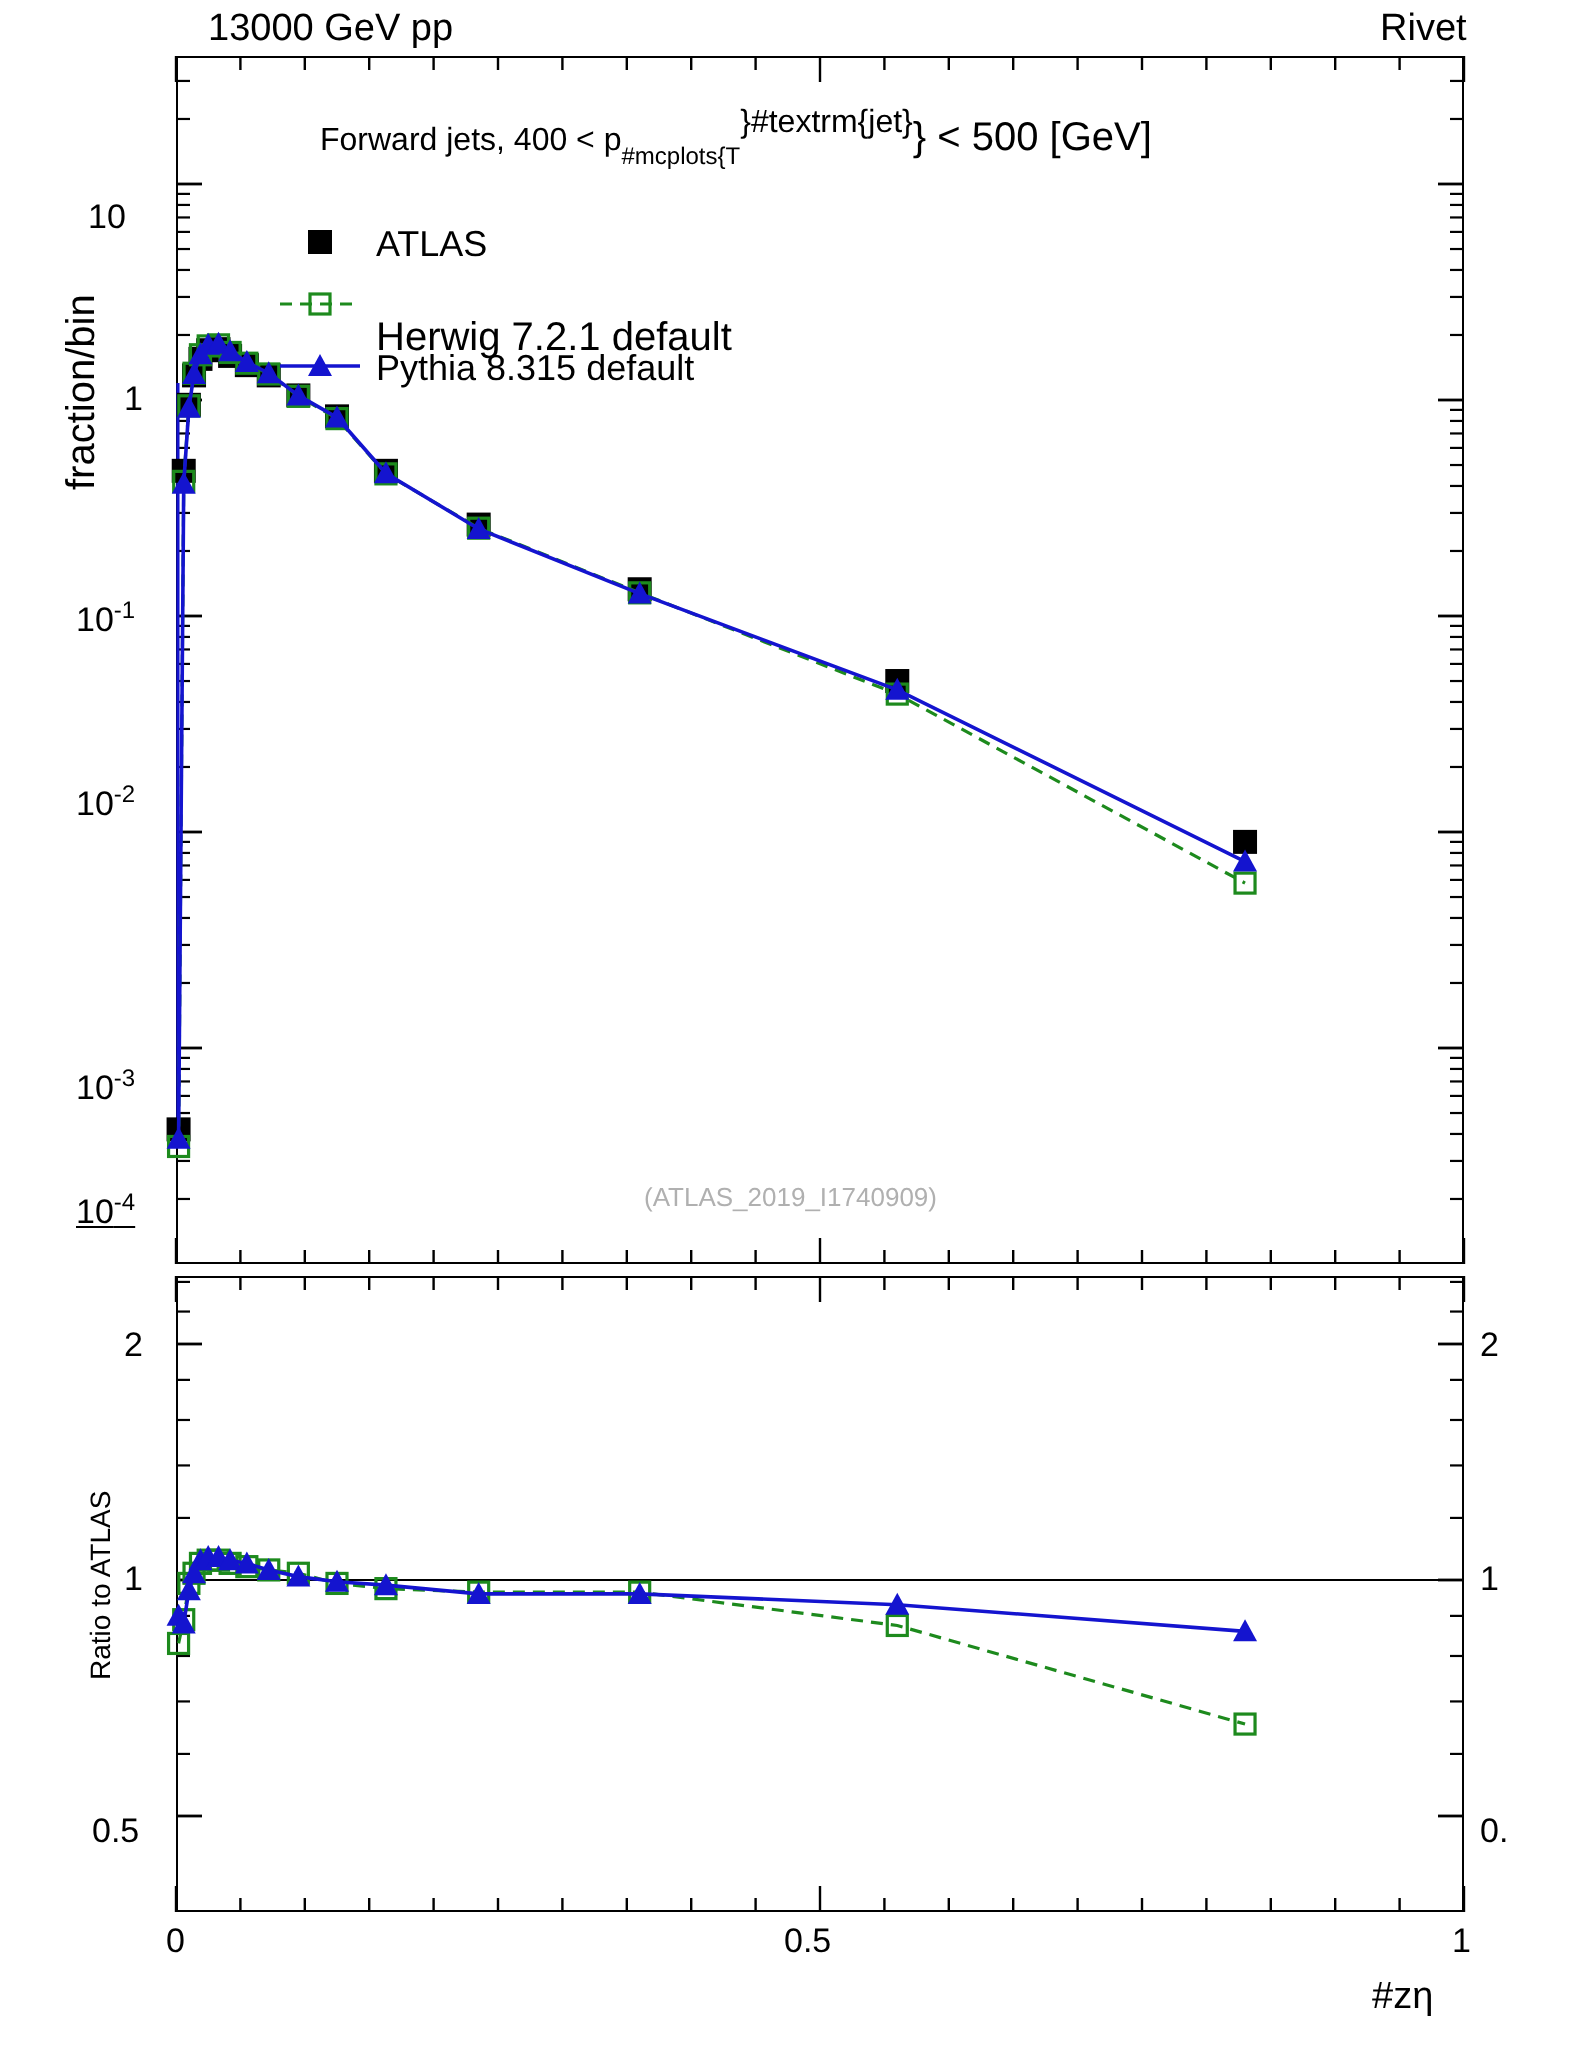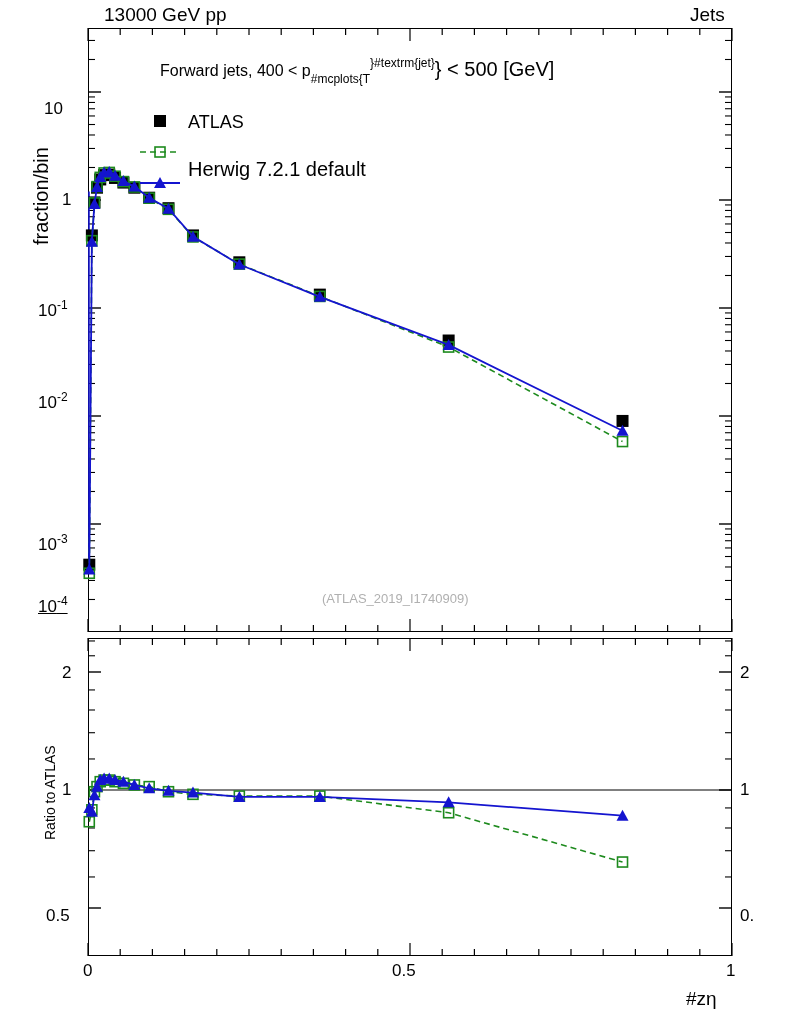--- a/index.html
+++ b/index.html
@@ -20,37 +20,37 @@
 
   svg{position:absolute;left:0;top:0;overflow:visible;}
   .watermark{font-size:13px;fill:#b0b0b0;}
 </style>
 </head>
 <body>
 
 <div id="root">
 
   <div class="abs txt hdr" style="left:104px;top:4px;">13000 GeV pp</div>
-  <div class="abs txt hdr" style="left:690px;top:4px;">Jets</div>
+  <div class="abs txt hdr" style="left:690px;top:4px;">Rivet</div>
 
   <div class="abs" style="left:768px;top:35px;width:18px;height:250px;">
     <div class="txt rot90" style="position:absolute;left:14px;top:245px;font-size:13.5px;color:#8a8a8a;">Rivet 4.1.0, ≥ 3.5M events</div>
   </div>
   <div class="abs" style="left:768px;top:320px;width:18px;height:310px;">
     <div class="txt rot90" style="position:absolute;left:14px;top:305px;font-size:13.5px;color:#8a8a8a;">mcplots.cern.ch [arXiv:2401.10621]</div>
   </div>
 
   <div class="frame" style="left:88px;top:28px;width:644px;height:604px;"></div>
 
   <div class="abs" style="left:10px;top:60px;width:24px;height:200px;">
     <div class="txt rot90" style="position:absolute;left:20px;top:185px;font-size:20px;">fraction/bin</div>
   </div>
 
   <div class="abs" style="left:160px;top:58px;height:28px;">
-    <span class="txt" style="font-size:16px;">Forward jets, 400 &lt; p</span><span class="txt" style="font-size:12px;position:relative;top:7px;">#mcplots{T</span><span class="txt" style="font-size:12px;position:relative;top:-9px;">}#textrm{jet}</span><span class="txt" style="font-size:20px;">} &lt; 500 [GeV]</span>
+    <span class="txt" style="font-size:16px;">Forward jets, 400 &lt; p</span><span class="txt" style="font-size:12px;position:relative;top:7px;">#mcplots{T</span><span class="txt" style="font-size:16px;position:relative;top:-9px;">}#textrm{jet}</span><span class="txt" style="font-size:20px;">} &lt; 500 [GeV]</span>
   </div>
 
   <div class="abs txt tlab" style="left:44px;top:99px;">
     <span>10</span>
   </div>
   <div class="abs txt tlab" style="left:62px;top:190px;">
     <span>1</span>
   </div>
   <div class="abs txt tlab" style="left:38px;top:298px;">
     <span>10</span><sup style="font-size:12px;">-1</sup>
@@ -395,14 +395,15 @@
         <line x1="140" y1="152" x2="180" y2="152" stroke="#1d8a1d" stroke-width="1.6" stroke-dasharray="6,4"></line>
         <rect x="155" y="147" width="10" height="10" fill="none" stroke="#1d8a1d" stroke-width="1.6"></rect>
         <line x1="140" y1="183" x2="180" y2="183" stroke="#1414cf" stroke-width="1.8"></line>
         <polygon points="160,177 154,188 166,188" fill="#1414cf"></polygon>
       </g>
     <text id="wm" class="watermark" x="322" y="603">(ATLAS_2019_I1740909)</text>
   </svg>
 
   <div class="abs txt" style="left:188px;top:112px;font-size:18px;">ATLAS</div>
   <div class="abs txt" style="left:188px;top:158px;font-size:20px;">Herwig 7.2.1 default</div>
+  <div class="abs txt" style="left:188px;top:174px;font-size:18px;">Pythia 8.315 default</div>
 
 </div>
 
 </body></html>

